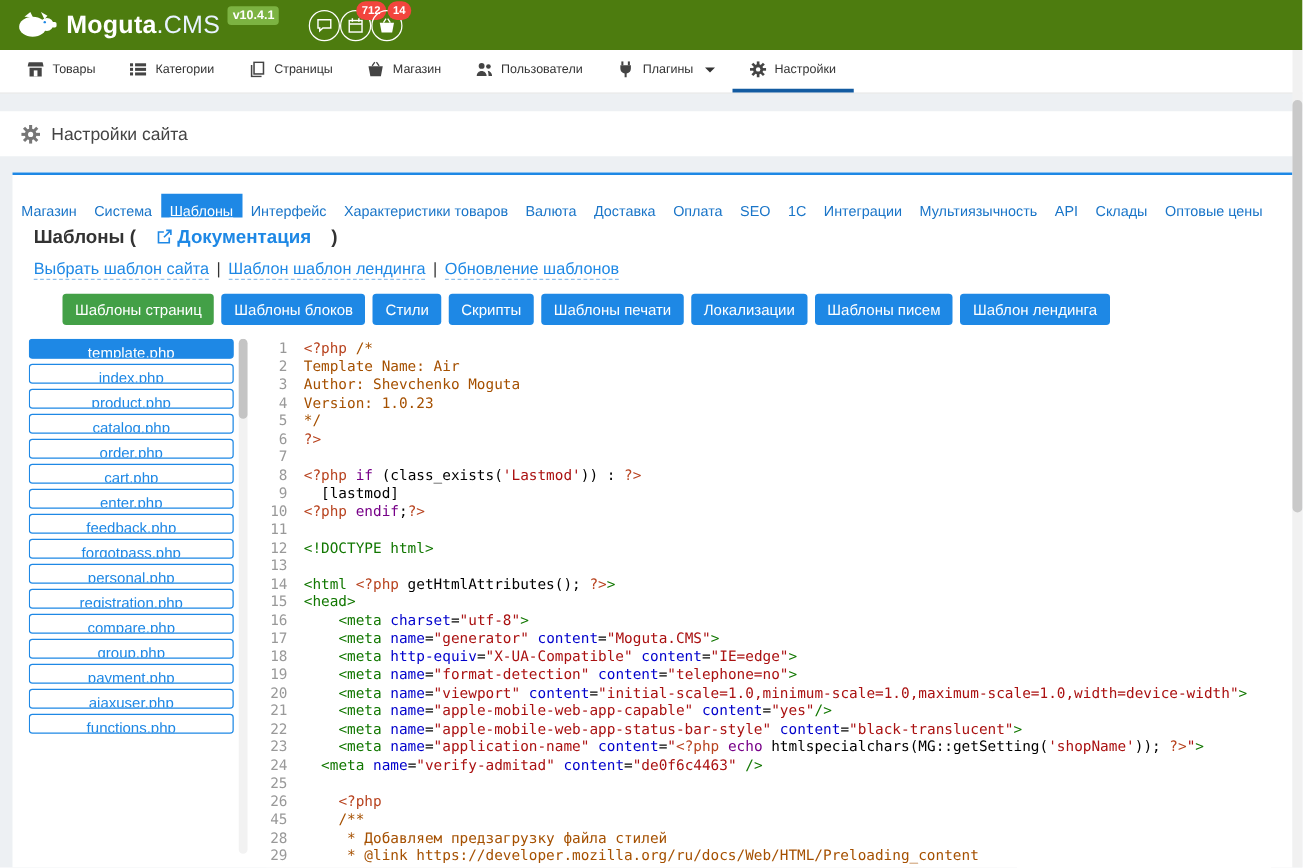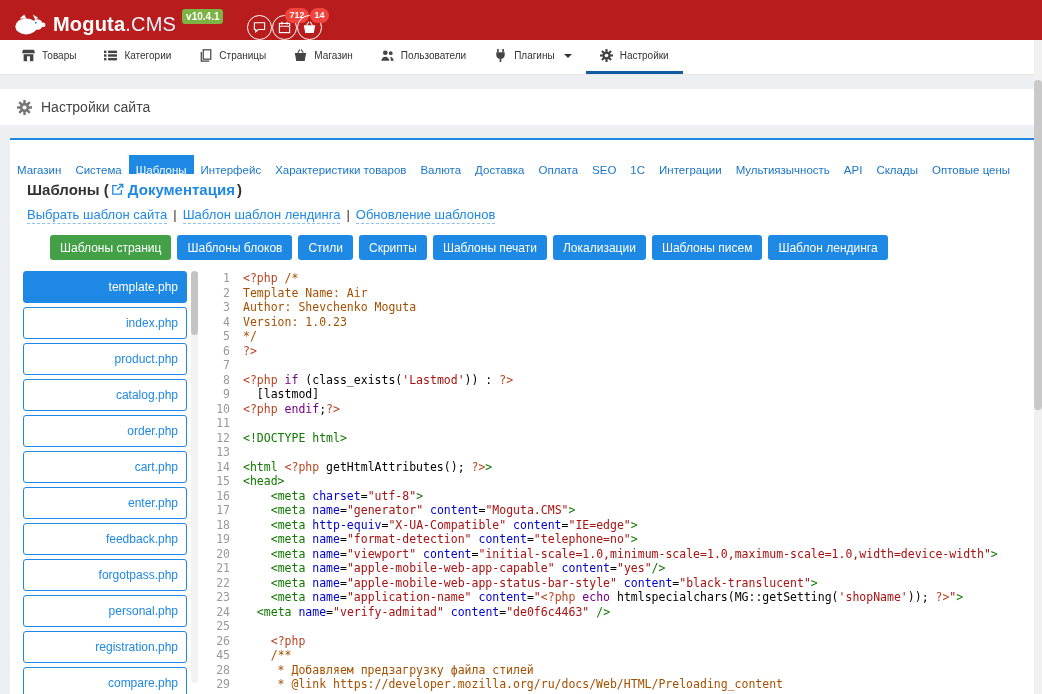--- a/index.html
+++ b/index.html
@@ -2,21 +2,21 @@
 <html><head>
 <meta charset="utf-8">
 <style>
   * { box-sizing: border-box; }
   html,body { margin:0; padding:0; }
   body {
     width:1042px; height:694px; overflow:hidden; position:relative;
     background:#edf0f3; font-family:"Liberation Sans", sans-serif;
   }
   
-  .topbar { height:40px; background:#b91c1c; display:flex; align-items:flex-end; padding:0 0 0 12px; }
+  .topbar { height:40px; background:#4d7c0f; display:flex; align-items:center; padding:0 0 0 12px; }
   .brand { display:flex; align-items:center; cursor:pointer; }
   .pig svg { width:34px; height:24px; display:block; }
   .brand-text { color:#fff; font-size:20px; font-weight:700; margin-left:7px; letter-spacing:.2px; }
   .brand-text .cms { font-weight:400; color:#e8f3ff; }
   .version-badge { background:#7cb342; color:#fff; font-size:10px; font-weight:700; padding:2px 4px; border-radius:3px; margin:0 0 16px 6px; }
   .top-icons { display:flex; gap:0; margin-left:24px; }
   .top-icon { position:relative; width:25px; height:25px; border:1px solid #fff; border-radius:50%; color:#fff; display:flex; align-items:center; justify-content:center; cursor:pointer; }
   .top-icon .ico svg { width:13px; height:13px; display:block; }
   .tbadge { position:absolute; top:-8px; left:12px; background:#f2453d; color:#fff; font-size:9px; font-weight:700; line-height:1; padding:3px 4px; border-radius:8px; white-space:nowrap; }
   
@@ -28,34 +28,34 @@
   .caret { width:0; height:0; border-left:4px solid transparent; border-right:4px solid transparent; border-top:4px solid #333; margin-left:2px; }
   
   .title-bar { margin-top:14px; height:36px; background:#fff; display:flex; align-items:center; gap:9px; padding:0 17px; font-size:14px; color:#444; }
   .title-bar .ico { color:#777; display:flex; }
   .title-bar .ico svg { width:15px; height:15px; display:block; }
   
   .card { margin:13px 0 0 10px; width:1024px; height:556px; background:#fff; border-top:2px solid #1e88e5; overflow:hidden; }
   .tabs { display:flex; align-items:stretch; height:30px; }
   .tab { font-size:11.5px; color:#1a75c8; padding:9px 7px 10px; cursor:pointer; white-space:nowrap;margin-top:15px; }
   .tab.active { background:#1e88e5; color:#fff;text-decoration:underline; }
-  .section-head { margin:10px 0 0 17px; height:19px; font-size:15px; font-weight:700; color:#333; display:flex; align-items:center; gap:2px; }
+  .section-head { margin:10px 0 0 17px; height:19px; font-size:15px; font-weight:700; color:#333; display:flex; align-items:center; gap:16px; }
   .doc-link { color:#1e88e5; display:flex; align-items:center; gap:4px; cursor:pointer; }
   .doc-link .ico { display:flex; } .doc-link svg { width:13px; height:13px; display:block; }
   .quick-links { margin:8px 0 0 17px; height:16px; font-size:13px; color:#333; }
   .quick-link { color:#1e88e5; cursor:pointer; border-bottom:1px dashed #8fc0ea; padding-bottom:1px; }
   .qsep { margin:0 6px; color:#333; }
   .btn-row { margin:12px 0 0 17px; height:26px; display:flex; gap:6px;padding-left:23px; }
   .tbtn { border:0; border-radius:3px; background:#1e88e5; color:#fff; font-size:12px; font-family:inherit; padding:0 10px; height:25px; cursor:pointer; white-space:nowrap; }
   .tbtn.active { background:#43a047; }
   
   .workspace { display:flex; margin:10px 0 0 13px; height:424px; overflow:hidden; }
   .file-col { width:178px; display:flex; flex:0 0 178px; }
   .file-list { width:164px; }
-  .file-btn { display:block; width:164px; height:32px; line-height:16px; text-align:right; font-size:12px; font-family:inherit; color:#1e88e5; background:#fff; border:1px solid #1e88e5; border-radius:3px; padding:2px 8px; margin-bottom:4px; cursor:pointer; white-space:nowrap; overflow:hidden; }
+  .file-btn { display:block; width:164px; height:16px; line-height:16px; text-align:center; font-size:12px; font-family:inherit; color:#1e88e5; background:#fff; border:1px solid #1e88e5; border-radius:3px; padding:2px 8px; margin-bottom:4px; cursor:pointer; white-space:nowrap; overflow:hidden; }
   .file-btn.active { background:#1e88e5; color:#fff; }
   .list-sb { width:7px; height:412px; background:#f2f2f2; border-radius:4px; margin-left:4px; }
   .list-sb .thumb { width:7px; height:64px; background:#c4c4c4; border-radius:4px; }
   
   .editor { flex:1; margin-left:12px; font-family:"DejaVu Sans Mono","Liberation Mono",monospace; font-size:11.5px; line-height:14.5px; color:#000; overflow:hidden; cursor:text; background:#fff; }
   .cm-line { display:flex; }
   .ln { flex:0 0 30px; text-align:right; padding-right:13px; color:#999; user-select:none; }
   .code { white-space:pre; }
   .tk-php  { color:#b8431f; }
   .tk-com  { color:#a55000; }

